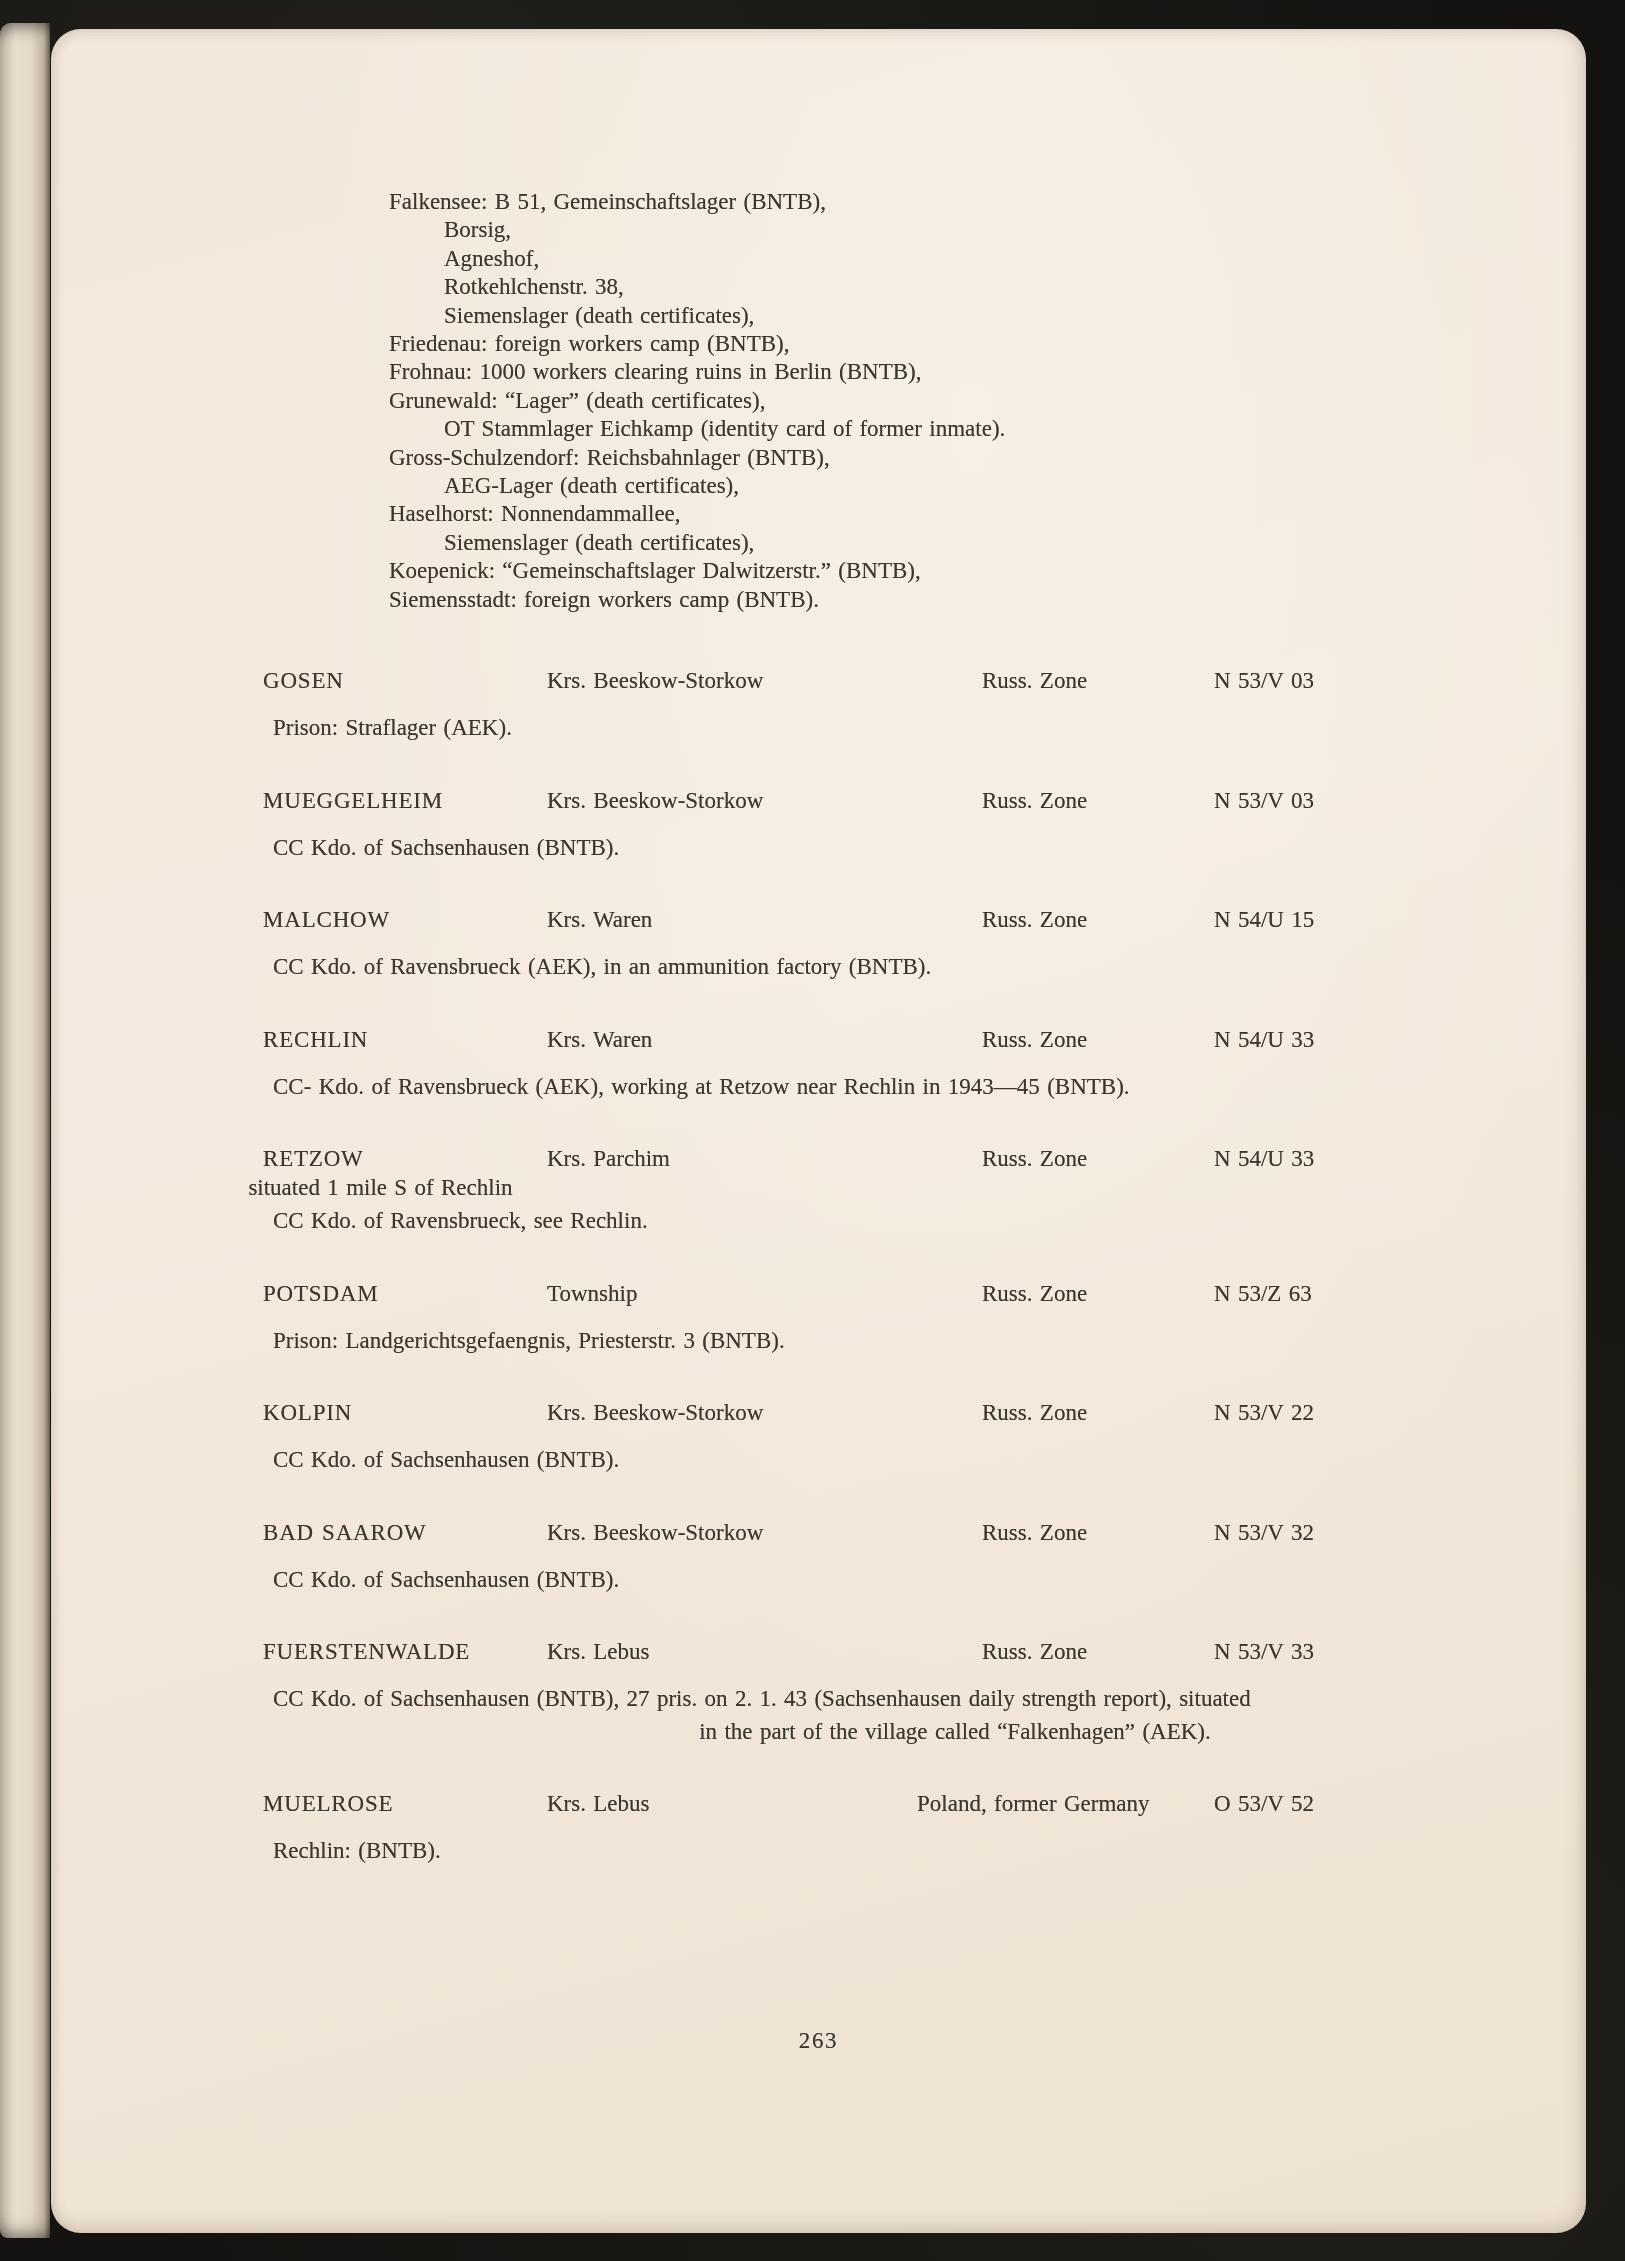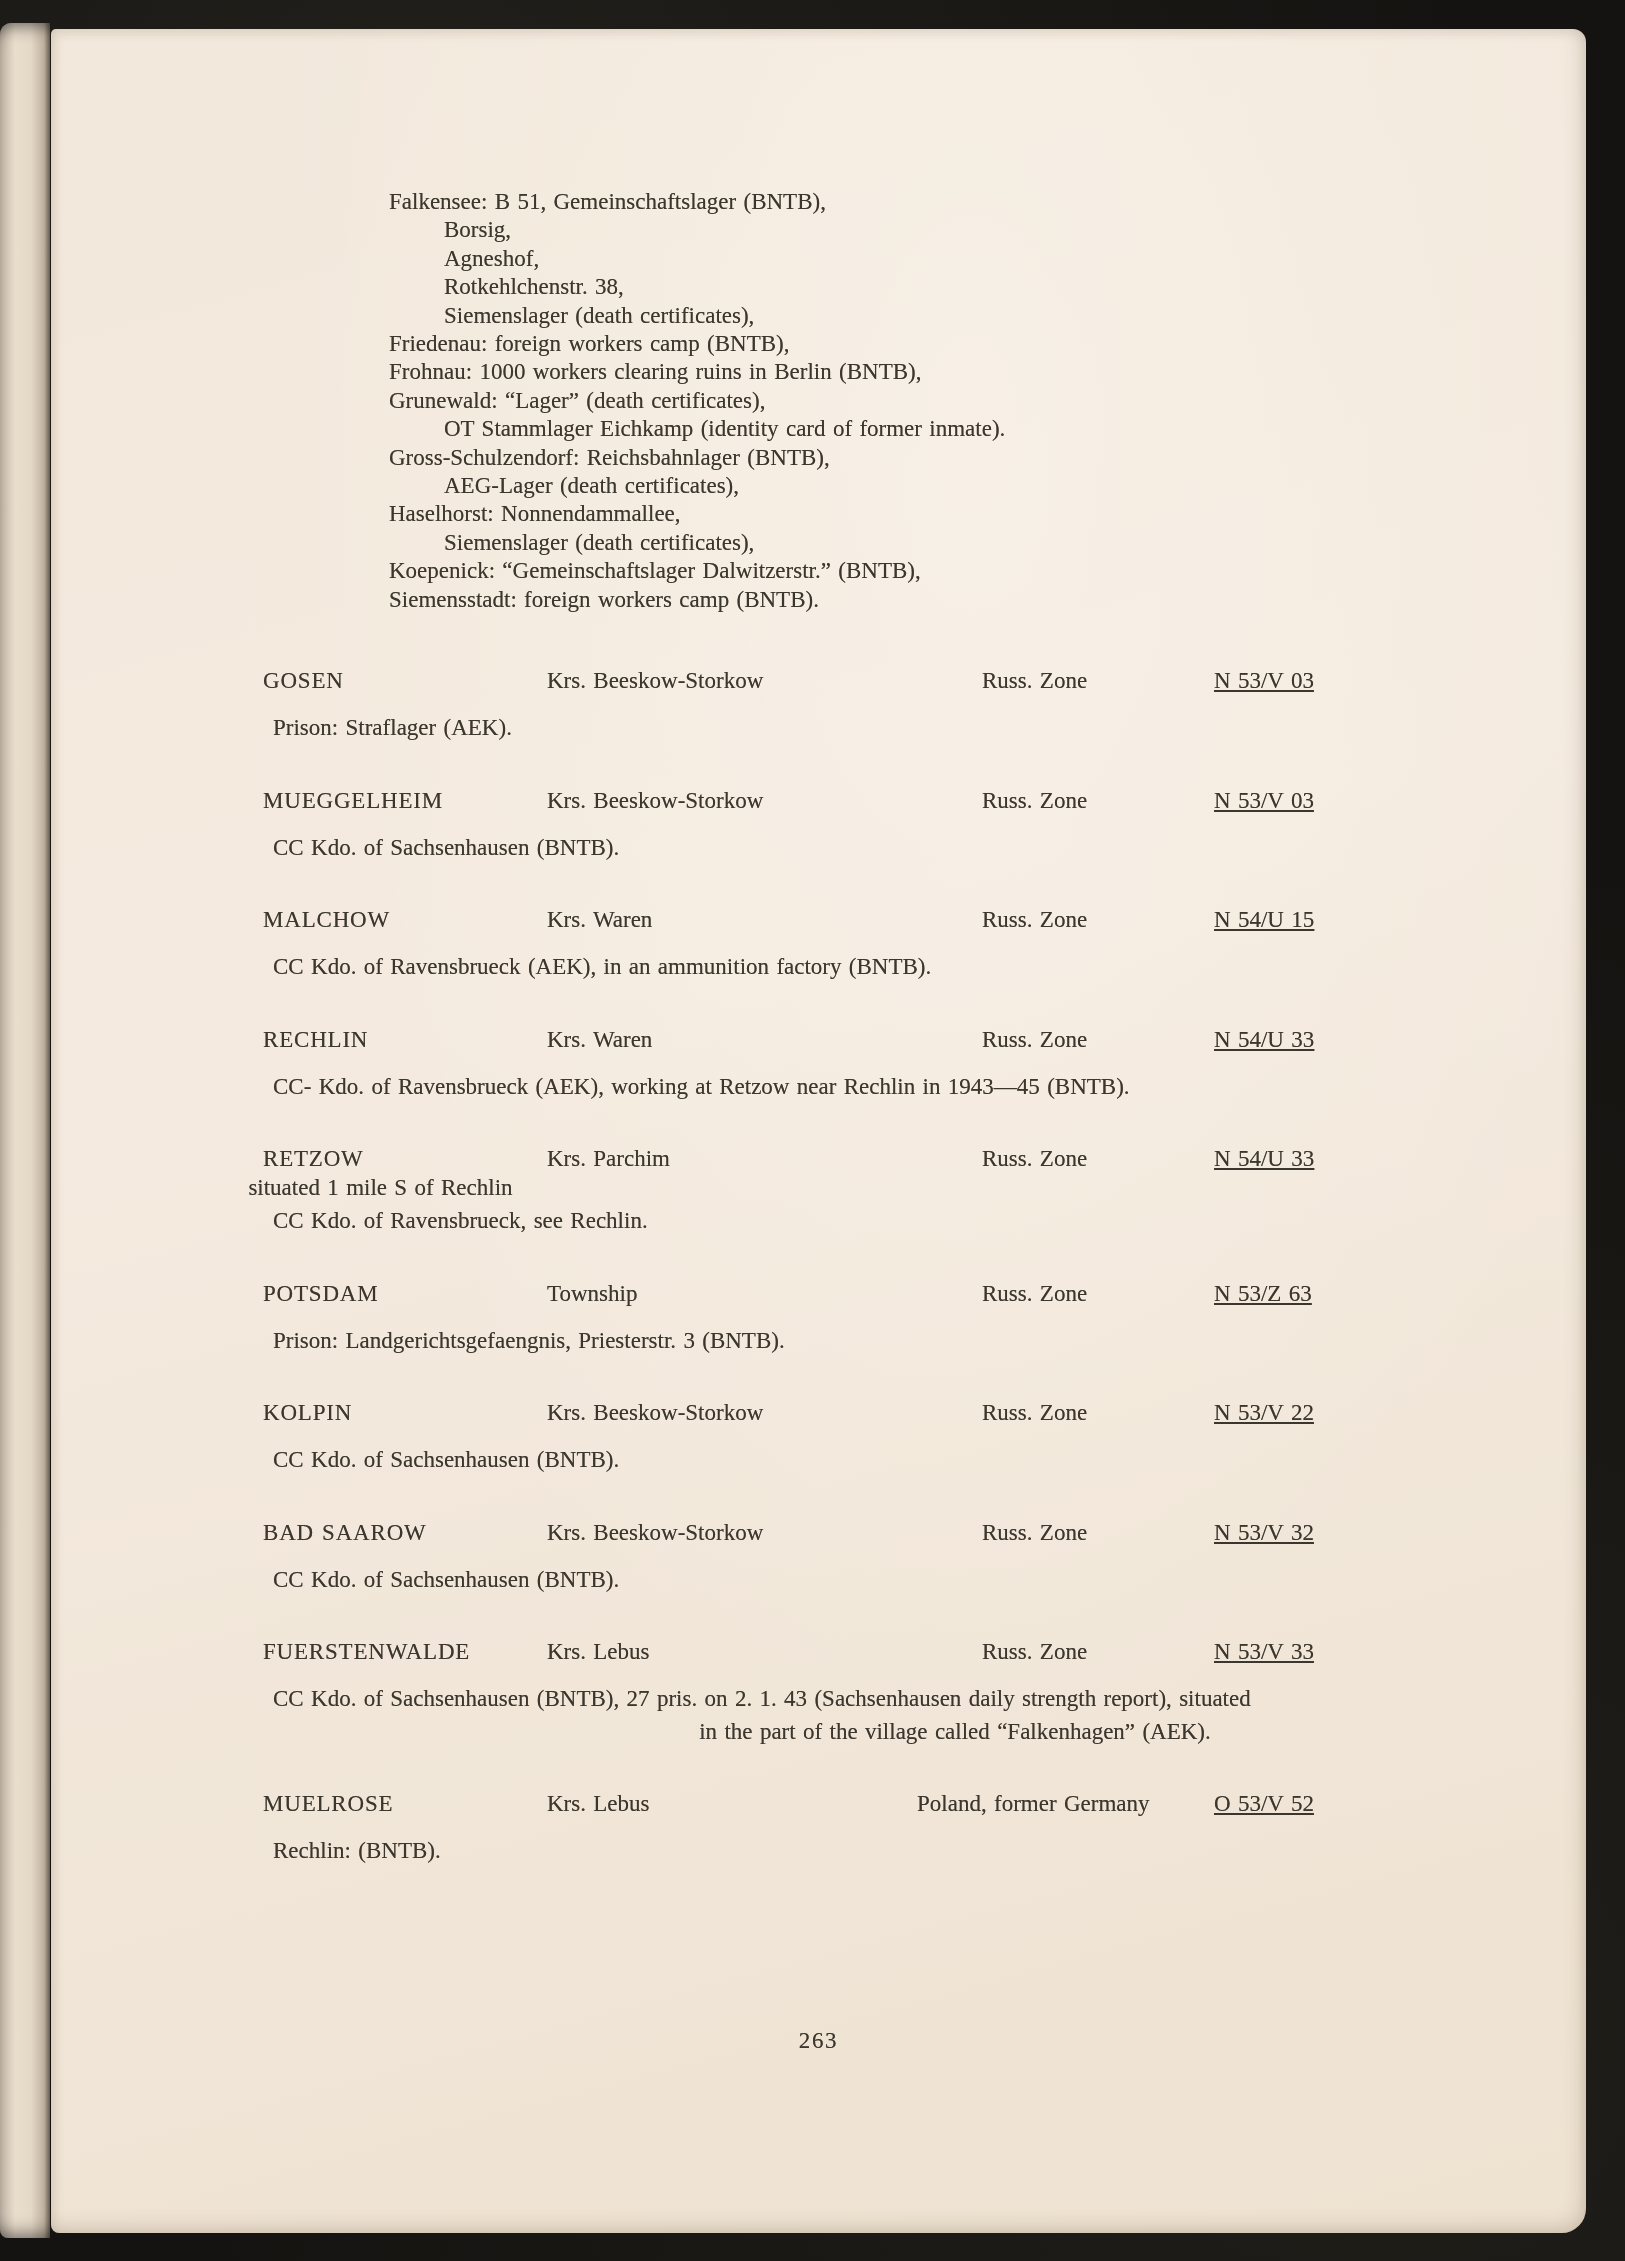--- a/index.html
+++ b/index.html
@@ -74,21 +74,21 @@
     align-items: flex-start;
     margin-left: 43px;
   }
   .col-name {
     width: 284px;
     letter-spacing: 0.8px;
     flex-shrink: 0;
   }
   .col-district { width: 435px; flex-shrink: 0; }
   .col-zone { width: 232px; flex-shrink: 0; }
-  .col-map { flex: 1; white-space: nowrap; text-decoration: underline; }
+  .col-map { flex: 1; white-space: nowrap; }
   .entry-header.wide-zone .col-zone {
     margin-left: -65px;
     width: 297px;
   }
   .entry-note {
     margin-left: 28.4px;
     line-height: 29px;
   }
   .entry-details {
     margin-left: 53px;
@@ -99,21 +99,21 @@
   .detail-line.ind { margin-left: 98px; text-align: center; }
   .page-number {
     position: absolute;
     left: 0;
     right: 0;
     top: 1999px;
     text-align: center;
     letter-spacing: 1.6px;
   }
   
-  .page { text-shadow: 0 0 0.5px rgba(58,52,42,0.55); }
+  .page { text-shadow: 0 0 0.5px rgba(58,52,42,0.55); border-radius: 30px; }
 </style>
 </head>
 <body>
 
 <div class="scan-bg"></div>
 <div class="page-stack-edge"></div>
 
 <div class="page">
   <div class="content">
 

